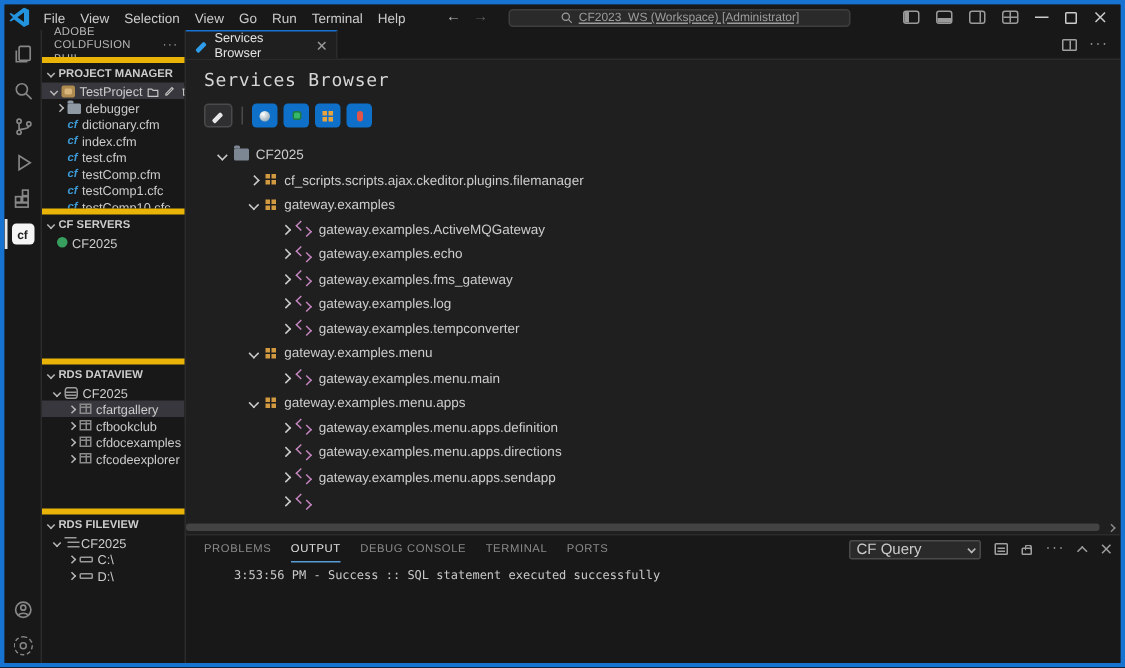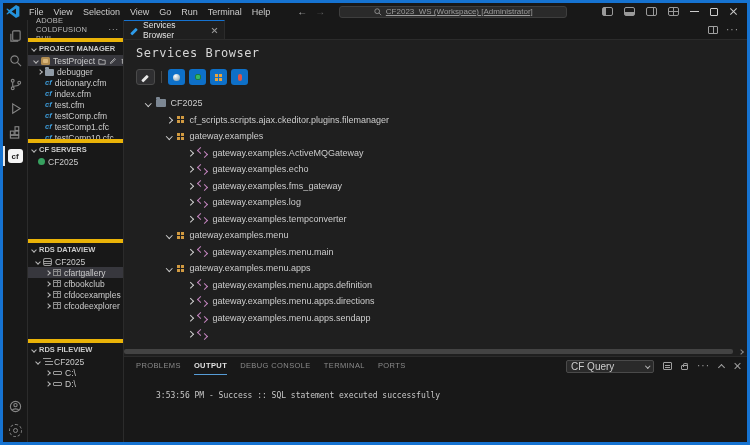--- a/index.html
+++ b/index.html
@@ -113,25 +113,25 @@
   .ticon.icon-folder::before{ content:''; position:absolute; top:-2px; left:0; width:4px; height:2px; background:#7c8793; border-radius:1px 1px 0 0; }
   .ticon.icon-package{ width:3px; height:3px; background:#d19a41; box-shadow:4px 0 0 #d19a41, 0 4px 0 #d19a41, 4px 4px 0 #d19a41; margin:0 5px 4px 0; }
   .ticon.icon-service{ width:10px; height:9px; position:relative; }
   .ticon.icon-service::before{ content:''; position:absolute; left:0; top:0; width:4px; height:4px; border-left:1.4px solid #c586c0; border-bottom:1.4px solid #c586c0; transform:rotate(45deg); }
   .ticon.icon-service::after{ content:''; position:absolute; right:1px; bottom:0; width:4px; height:4px; border-right:1.4px solid #c586c0; border-top:1.4px solid #c586c0; transform:rotate(45deg); }
 
   .hscrollbar{ position:absolute; left:0; right:14px; bottom:2px; height:5px; background:#434343; border-radius:2px; z-index:3; }
   .hscroll-arrow{ position:absolute; right:4px; bottom:2px; width:4px; height:4px; border-right:1.2px solid #8a8a8a; border-bottom:1.2px solid #8a8a8a; transform:rotate(-45deg); z-index:3; }
 
   
-  .panel{ height:86px; background:#181818; border-top:1px solid #2b2b2b; display:flex; flex-direction:column; flex:none;gap:12px; }
+  .panel{ height:86px; background:#181818; border-top:1px solid #2b2b2b; display:flex; flex-direction:column; flex:none; }
   .panel-header{ height:18px; display:flex; align-items:center; padding:0 6px 0 12px; flex:none; }
   .panel-tabs{ display:flex; gap:13px; font-size:7.5px; letter-spacing:.4px; color:#8a8a8a; height:100%; align-items:center; }
   .ptab{ height:100%; display:flex; align-items:center; border-bottom:1px solid transparent; }
-  .ptab.active{ color:#e2e2e2; border-bottom:1px solid #569cd6;font-weight:bold; }
+  .ptab.active{ color:#e2e2e2; border-bottom:1px solid #569cd6; }
   .panel-right{ margin-left:auto; display:flex; align-items:center; gap:9px; }
   .channel-select{ width:88px; height:13px; background:#2a2a2a; border:1px solid #4a4a4a; border-radius:2px; display:flex; align-items:center; padding:0 4px; font-size:10px; color:#cccccc; }
   .channel-select .chev{ margin-left:auto; width:3.5px; height:3.5px; }
   .ic-clear{ width:9px; height:8px; border:1px solid #a0a0a0; border-radius:1px; position:relative; }
   .ic-clear::before{ content:''; position:absolute; left:1px; right:1px; top:2px; height:1px; background:#a0a0a0; box-shadow:0 2px 0 #a0a0a0; }
   .ic-lock{ width:7px; height:5px; border:1px solid #a0a0a0; border-radius:1px; position:relative; margin-top:3px; }
   .ic-lock::before{ content:''; position:absolute; left:1px; top:-3px; width:3px; height:3px; border:1px solid #a0a0a0; border-bottom:none; border-radius:2px 2px 0 0; }
   .ic-chevup{ width:5px; height:5px; border-left:1.2px solid #a0a0a0; border-top:1.2px solid #a0a0a0; transform:rotate(45deg); margin-top:2px; }
   .ic-x{ width:8px; height:8px; position:relative; }
   .ic-x::before,.ic-x::after{ content:''; position:absolute; left:4px; top:0; width:1px; height:8px; background:#a0a0a0; }

